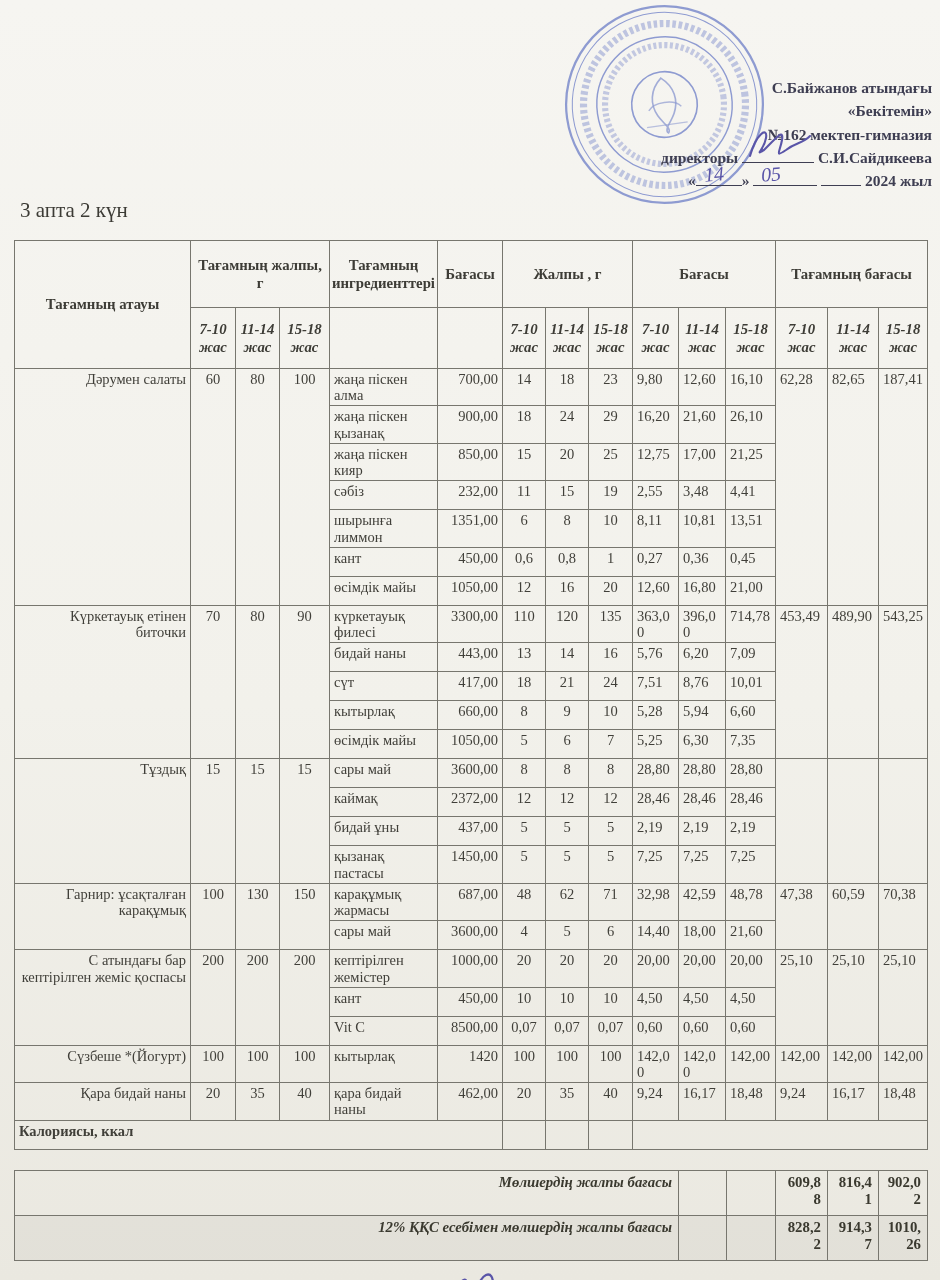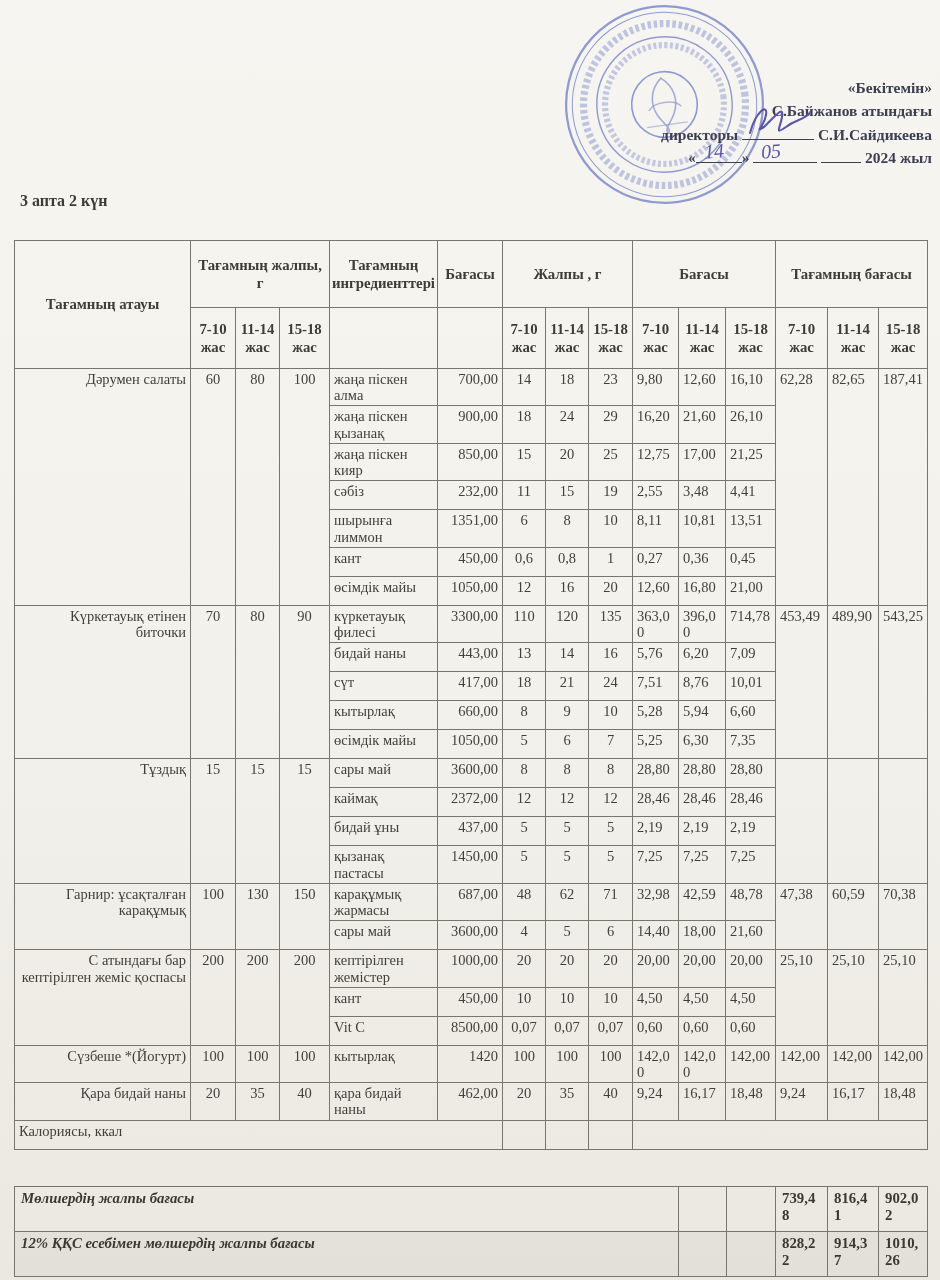--- a/index.html
+++ b/index.html
@@ -12,42 +12,42 @@
   .header-area{position:relative;height:240px;}
   .stamp{position:absolute;left:562px;top:2px;width:205px;height:205px;opacity:.85;}
   .approval{
     position:absolute;right:8px;top:76px;text-align:right;
     font-weight:bold;font-size:15.5px;line-height:1.5;color:#3e3e52;
   }
   .approval .row{white-space:nowrap;}
   .blank{display:inline-block;border-bottom:1.4px solid #3e3e52;height:14px;vertical-align:baseline;position:relative;}
   .hand{font-style:italic;color:#5a55a8;font-size:20px;position:absolute;top:-12px;left:8px;transform:rotate(-5deg);font-weight:normal;}
   .dir-sig{position:absolute;left:2px;top:-26px;}
-  .week-label{position:absolute;left:20px;top:192px;font-weight:bold;font-size:16px;color:#3c3b35;}
+  .week-label{position:absolute;left:20px;top:198px;font-weight:normal;font-size:21px;color:#3c3b35;}
   
   table{border-collapse:collapse;table-layout:fixed;}
   .menu{margin-left:14px;width:913px;}
   .menu th,.menu td{border:1px solid #77766e;}
   .menu th{
     font-weight:bold;font-size:14.8px;text-align:center;vertical-align:middle;
     padding:3px 2px;line-height:1.25;color:#3d3c36;
   }
   .menu thead tr.gr th{height:60px;}
-  .menu thead tr.sub th{height:54px;font-weight:bold;}
+  .menu thead tr.sub th{height:54px;font-weight:bold;font-style:italic;}
   .menu td{
     font-size:14.5px;line-height:1.12;padding:2px 4px;vertical-align:top;color:#403f39;
   }
   .menu tbody td{height:24px;}
   .c-name{text-align:right;}
   .c-portion,.c-qty{text-align:center;}
   .c-uprice{text-align:right;white-space:nowrap;}
   .num{word-break:break-all;}
-  .c-cal{font-weight:normal;}
+  .c-cal{font-weight:bold;}
   
-  .summary{margin:36px 0 0 14px;width:913px;}
+  .summary{margin:20px 0 0 14px;width:913px;text-align:right;}
   .summary td{border:1px solid #77766e;font-size:14.8px;padding:3px 6px;vertical-align:top;height:38px;color:#3a392f;}
   .sum-label{font-weight:bold;font-style:italic;}
   .sum-val{font-weight:bold;word-break:break-all;}
   .summary tr.shaded td{background:rgba(160,160,150,0.10);}
   
   .footer{position:relative;margin-top:10px;padding-left:225px;display:flex;align-items:flex-start;font-size:16px;color:#3c3b35;}
   .footer .company{margin-right:42px;padding-top:8px;}
   .footer .sig{margin-right:46px;margin-top:-6px;}
   .footer .person{padding-top:8px;}
 </style>
@@ -66,22 +66,23 @@
         <circle cx="100" cy="100" r="66" stroke-width="1.4"></circle>
         <circle cx="100" cy="100" r="58" stroke-width="6" stroke-dasharray="3 2.4" opacity="0.5"></circle>
         <circle cx="100" cy="100" r="32" stroke-width="1.6"></circle>
         <path d="M100,74 C88,84 86,98 92,110 C96,118 104,124 100,128 C96,124 104,118 108,110 C114,98 112,84 100,74 Z" stroke-width="1.6" opacity="0.8"></path>
         <path d="M84,104 C90,96 110,96 116,104" stroke-width="1.4" opacity="0.7"></path>
         <path d="M80,120 L120,120" stroke-width="1.2" opacity="0.6"></path>
       </g>
     </svg>
 
     <div class="approval">
+      <div class="row">С.Байжанов атындағы</div>
       <div class="row">«Бекітемін»</div>
-      <div class="row">С.Байжанов атындағы</div>
+      <div class="row">№162 мектеп-гимназия</div>
       <div class="row">
         <span>директоры</span>
         <span class="blank" style="width:72px">
           <svg class="dir-sig" width="78" height="42" viewBox="0 0 78 42">
             <path d="M6,34 C12,12 24,4 22,16 C20,28 10,34 20,28 C32,16 40,6 38,18 C36,30 30,36 42,28 C52,20 58,22 66,14" fill="none" stroke="#5a55a8" stroke-width="2.1" stroke-linecap="round"></path>
           </svg>
         </span>
         <span>С.И.Сайдикеева</span>
       </div>
       <div class="row">
@@ -437,21 +438,21 @@
         <col style="width:49px">
       <col style="width:52px">
         <col style="width:51px">
         <col style="width:49px">
     </colgroup>
     <tbody>
         <tr>
       <td class="sum-label">Мөлшердің жалпы бағасы</td>
       <td></td>
       <td></td>
-      <td class="sum-val">739,48</td>
+      <td class="sum-val">609,88</td>
       <td class="sum-val">816,41</td>
       <td class="sum-val">902,02</td>
     </tr>
     <tr class="shaded">
       <td class="sum-label">12%  ҚҚС есебімен мөлшердің жалпы бағасы</td>
       <td></td>
       <td></td>
       <td class="sum-val">828,22</td>
       <td class="sum-val">914,37</td>
       <td class="sum-val">1010,26</td>

